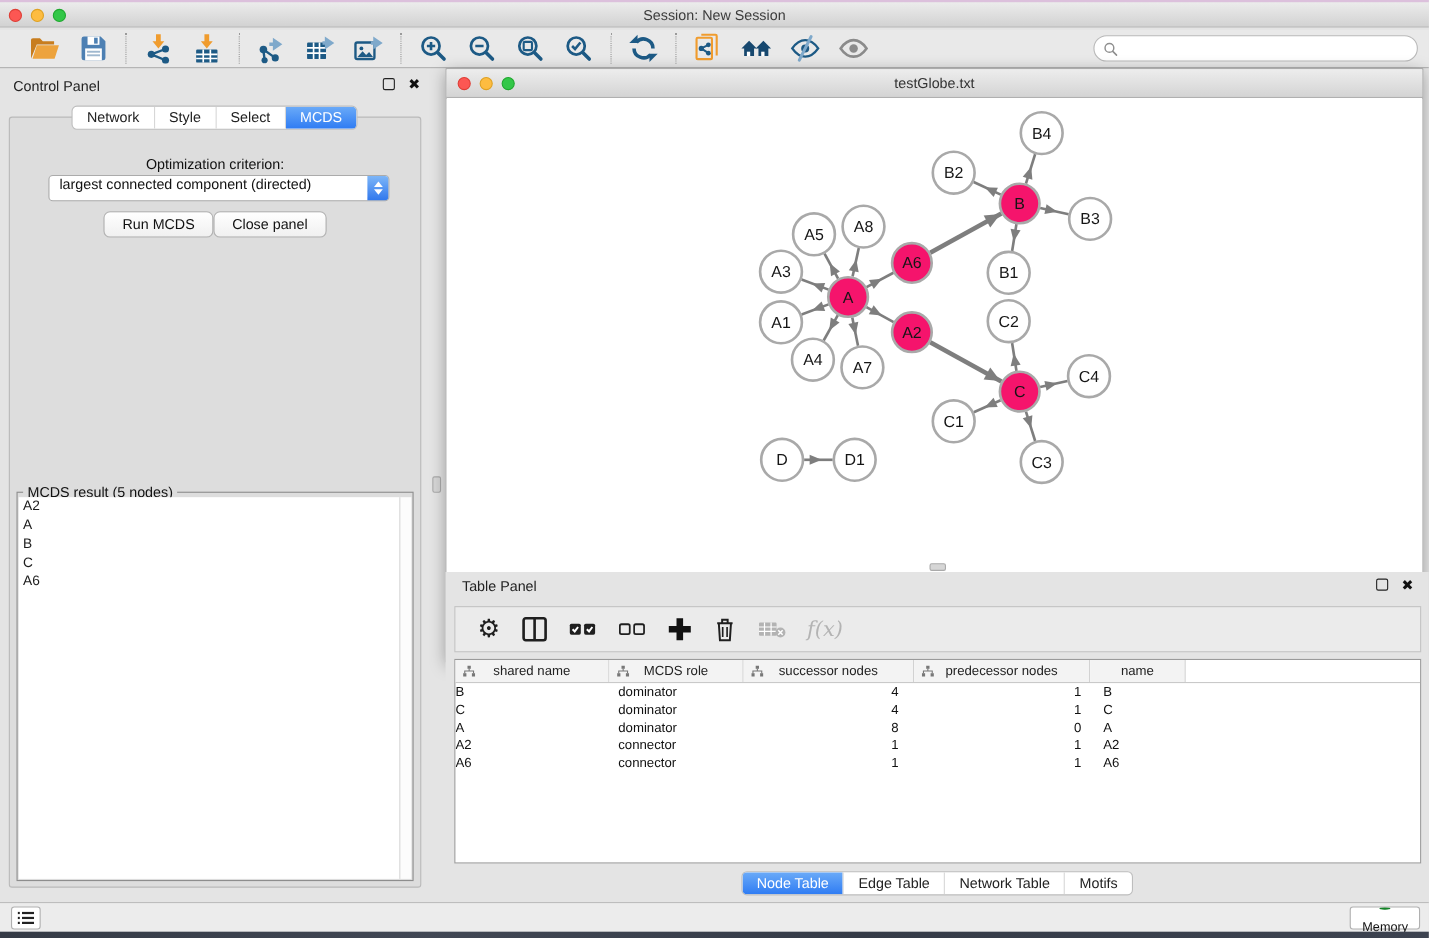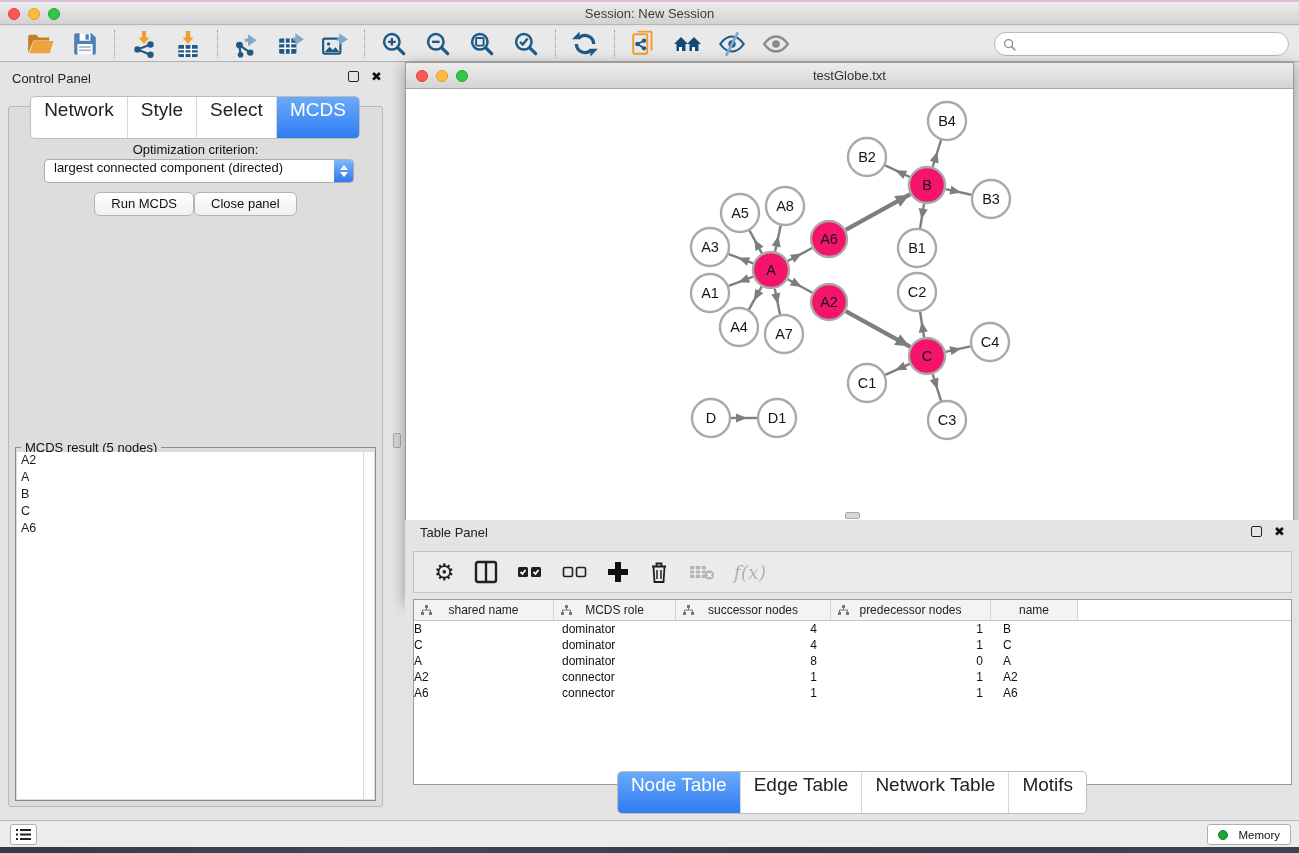--- a/index.html
+++ b/index.html
@@ -28,21 +28,21 @@
   .searchbox input { border:none; outline:none; flex:1; height:18px; font-size:12px; background:transparent; margin-left:5px; }
 
   
   .control-panel { position:absolute; left:0; top:63px; width:390px; height:757px; background:#e4e4e4; }
   .panel-head { position:absolute; left:12px; top:8px; font-size:13px; color:#222; }
   .panel-ctl { position:absolute; top:8px; display:flex; gap:12px; }
   .control-panel .panel-ctl { right:8px; }
   .float-ic { width:11px; height:11px; border:1.5px solid #222; border-radius:2px; }
   .close-ic { font-size:13px; font-weight:bold; color:#111; line-height:11px; }
   .seg { display:inline-flex; border:1px solid #bdbdbd; border-radius:5px; background:#fff; overflow:hidden; }
-  .seg .segitem { padding:2px 13px 17px; font-size:19px; color:#222; border-left:1px solid #d7d7d7; cursor:default; }
+  .seg .segitem { padding:2px 13px 3px; font-size:13px; color:#222; border-left:1px solid #d7d7d7; cursor:default; }
   .seg .segitem:first-child { border-left:none; }
   .seg .segitem.active { background:linear-gradient(#6aaaf8,#2f7cf3); color:#fff; }
   .cp-tabs { position:absolute; left:0; right:0; top:33px; text-align:center; z-index:2; }
   .cp-body { position:absolute; left:8px; right:7px; top:43px; bottom:13px; background:#dddddd;
     border:1px solid #b9b9b9; border-radius:3px; }
   .opt-label { position:absolute; left:0; right:0; top:35px; text-align:center; font-size:13px; color:#111; }
   .combo { position:absolute; left:35px; top:52px; width:310px; height:24px; background:#fff; border:1px solid #ababab;
     border-radius:4px; display:flex; align-items:flex-start; }
   .combo .val { flex:1; padding-left:9px; font-size:13px; color:#111; white-space:nowrap; overflow:hidden; }
   .combo .stepper { width:19px; height:22px; border-radius:0 3px 3px 0; background:linear-gradient(#7db6f8,#3178ed);
@@ -94,21 +94,21 @@
   .c2 { width:155px; text-align:right; padding-right:14px; }
   .c3 { width:160px; text-align:right; padding-right:8px; }
   .c4 { width:87px; padding-left:12px; }
   .tp-tabs { position:absolute; left:0; right:0; bottom:4px; text-align:center; }
 
   
   .statusbar { position:absolute; left:0; top:820px; width:1299px; height:27px; background:#ececec; border-top:1px solid #bdbdbd; }
   .status-left-btn { position:absolute; left:10px; top:3px; width:27px; height:21px; background:#fff;
     border:1px solid #b0b0b0; border-radius:3px; display:flex; align-items:center; justify-content:center; }
   .memory-btn { position:absolute; right:8px; top:3px; height:21px; background:#fff; border:1px solid #b0b0b0;
-    border-radius:3px; display:flex; align-items:center; gap:10px; padding:0 10px; font-size:11.5px; color:#111; }
+    border-radius:3px; display:flex; align-items:center; gap:10px; padding:0 10px; font-size:11.5px; color:#111;flex-direction:column; }
   .memdot { width:10px; height:10px; border-radius:50%; background:#1da635; border:1px solid #148227; }
   .desktop-strip { position:absolute; left:0; top:847px; width:1299px; height:6px;
     background:linear-gradient(90deg,#343a45,#414754 30%,#353b47 60%,#3d4350); }
 </style>
 </head>
 <body>
 
 <div class="titlebar">
   <div class="lights">
     <div class="light red"></div>

